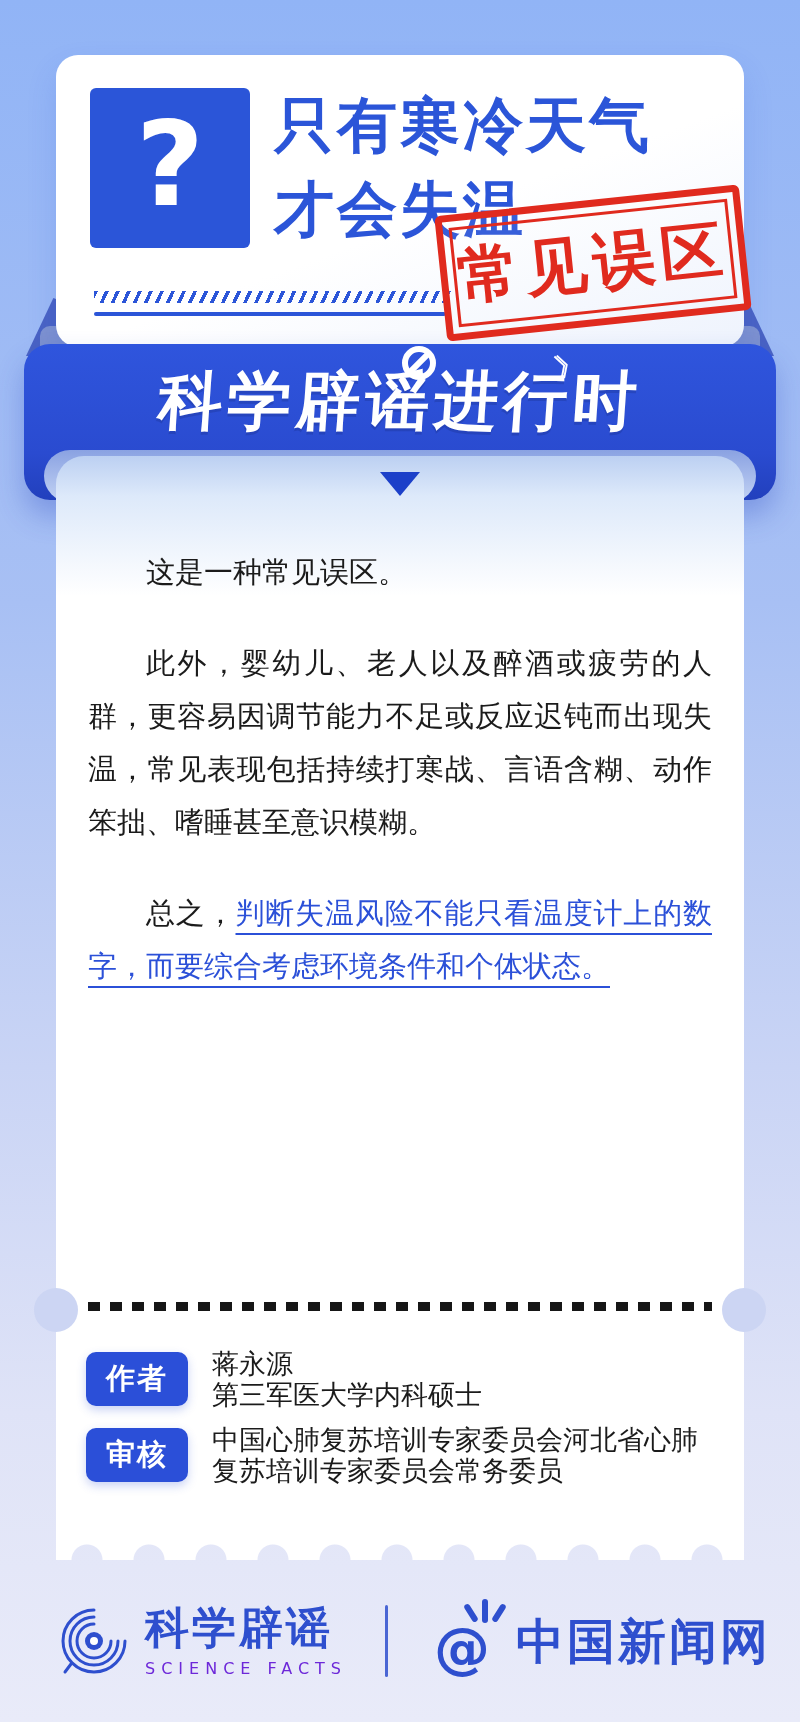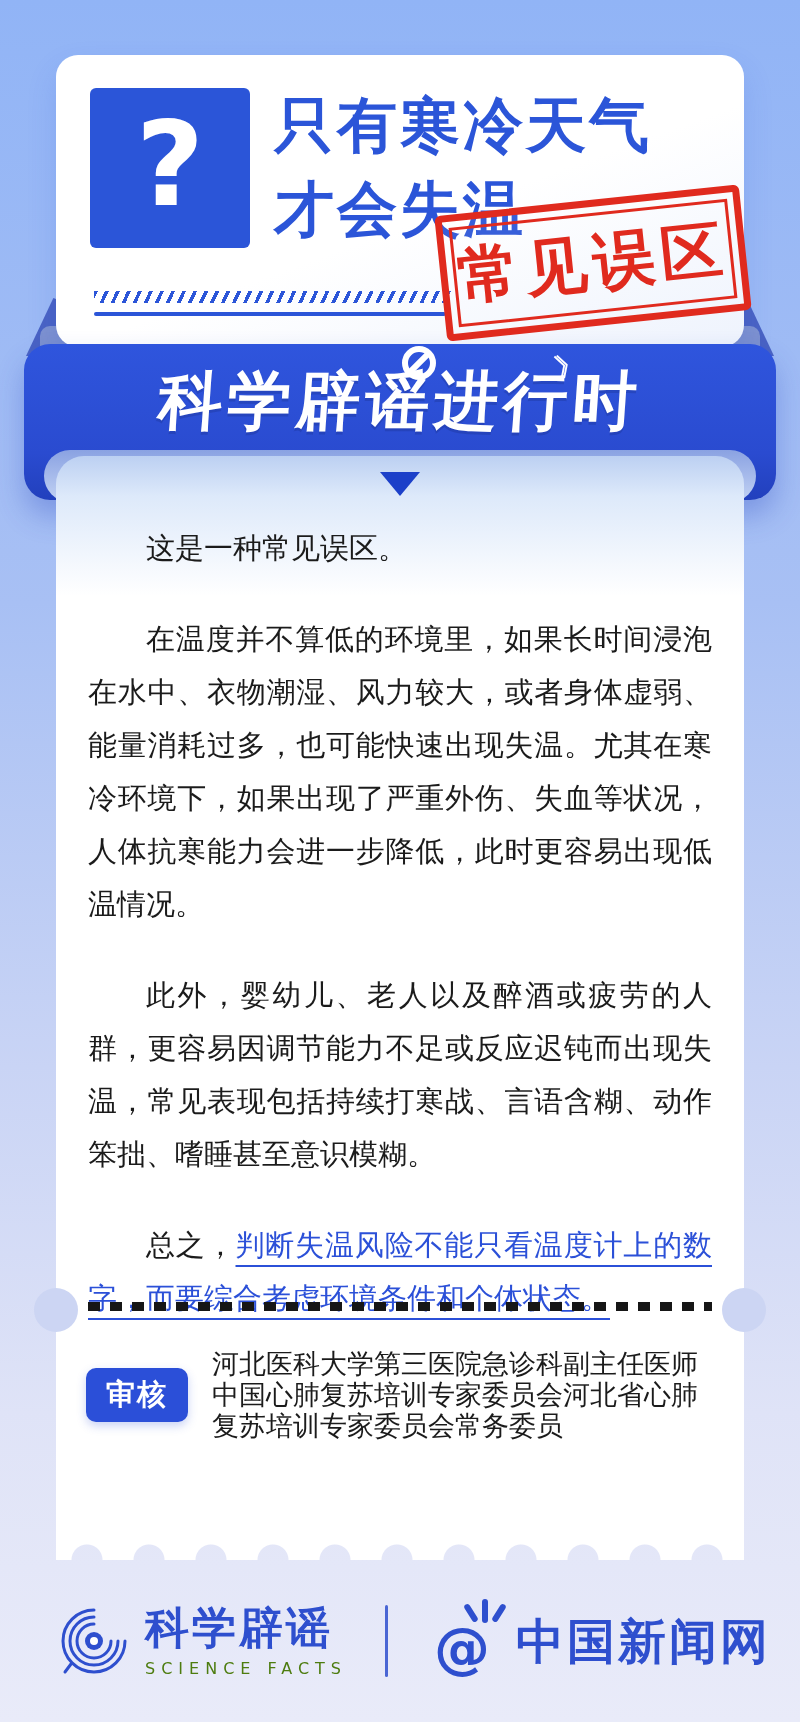--- a/index.html
+++ b/index.html
@@ -71,42 +71,42 @@
     border-radius:28px 28px 0 0;
   }
   .scallop-edge{
     position:absolute; left:56px; top:1538px; width:688px; height:22px; z-index:4;
     background-image:radial-gradient(circle at 50% 100%,rgba(0,0,0,0) 15px,#ffffff 16px);
     background-size:62px 22px; background-repeat:repeat-x;
   }
   .tri-down{ position:absolute; left:50%; top:16px; transform:translateX(-50%);
     width:0; height:0; border-left:20px solid transparent; border-right:20px solid transparent;
     border-top:24px solid #1c40c9; }
-  .article{ position:absolute; left:32px; right:32px; top:66px; }
+  .article{ position:absolute; left:32px; right:32px; top:90px; }
   .para{ font-size:29px; line-height:53px; color:#1b1b1b; text-align:justify;
     text-indent:2em; margin-bottom:38px; font-weight:500; }
   .para .em{ color:#2b50d8; text-decoration:underline; text-underline-offset:10px; text-decoration-thickness:2px; }
   .dashed-sep{ position:absolute; left:32px; right:32px; top:846px; height:9px;
     background:repeating-linear-gradient(90deg,#161616 0 12px,transparent 12px 22px); }
   .notch{ position:absolute; width:44px; height:44px; border-radius:50%; background:#ccd5f3; z-index:5; }
   .notch.left{ left:34px; top:1288px; }
   .notch.right{ left:722px; top:1288px; }
   
   .credits{ position:absolute; left:30px; right:28px; top:892px; }
   .credit-row{ display:flex; align-items:center; margin-bottom:14px; }
   .credit-badge{ flex:0 0 auto; background:#2b4fd8; color:#fff; font-size:29px; font-weight:700;
     padding:7px 20px; border-radius:10px; letter-spacing:2px; box-shadow:0 4px 10px rgba(43,79,216,.25); }
   .credit-text{ margin-left:24px; font-size:27px; line-height:31px; color:#1b1b1b; font-weight:500; }
   
   .footer{ position:absolute; left:0; top:1560px; width:800px; height:162px;
     display:flex; align-items:center; justify-content:center; gap:38px;padding-left:28px; }
   .logo{ display:flex; align-items:center; }
   .logo-stack{ display:flex; flex-direction:column; }
   .logo-cn{ color:#2e4fce; font-weight:900; font-size:44px; letter-spacing:3px; line-height:1.1; white-space:nowrap; }
-  .logo-en{ color:#4d7c0f; font-size:16px; letter-spacing:6px; margin-top:6px; white-space:nowrap; }
+  .logo-en{ color:#6d28d9; font-size:16px; letter-spacing:6px; margin-top:6px; white-space:nowrap; }
   .logo-cn.big{ font-size:48px;text-align:center; }
   .logo-en.big{ font-size:24px; letter-spacing:2px; }
   .swirl-icon{ margin-right:14px; }
   .divider{ width:3px; height:72px; background:#2e4fce; border-radius:2px; opacity:.85; }
   .at-wrap{ position:relative; margin-right:12px; width:78px; height:84px; }
   .at-circle{ position:absolute; left:0; bottom:0; width:72px; height:72px; border-radius:50%;
     color:#2e4fce; font-size:56px; font-weight:900; display:flex; align-items:center; justify-content:center; }
   .rays{ position:absolute; left:40px; top:-2px; width:40px; height:26px; }
   .rays i{ position:absolute; width:6px; height:20px; background:#2e4fce; border-radius:3px; bottom:0; }
   .rays i:nth-child(1){ left:2px; transform:rotate(-32deg); }
@@ -141,30 +141,35 @@
   <div class="banner-title">科学辟谣进行时</div>
   <div class="no-sign"></div>
   <div class="speed-marks">》</div>
 </div>
 
 <div class="card-lip"></div>
 <div class="content-card">
   <div class="tri-down"></div>
   <div class="article">
       <p class="para"><span class="plain">这是一种常见误区。</span></p>
-      <p class="para"><span class="plain">在温度并不算低的环境里，如果长时间浸泡在水中、衣物潮湿、风力较大，或者身体虚弱、能量消耗过多，也可能快速出现失温。尤其在寒冷环境下，如果出现了严重外伤、失血等状况，人体抗寒能力会进一步降低，此时更容易出现低温情况。</span></p>
       <p class="para"><span class="plain">此外，婴幼儿、老人以及醉酒或疲劳的人群，更容易因调节能力不足或反应迟钝而出现失温，常见表现包括持续打寒战、言语含糊、动作笨拙、嗜睡甚至意识模糊。</span></p>
       <p class="para"><span class="plain">总之，</span><span class="em">判断失温风险不能只看温度计上的数字，而要综合考虑环境条件和个体状态。</span></p>
     </div>
   <div class="dashed-sep"></div>
   <div class="credits">
       <div class="credit-row">
+        <div class="credit-badge">作者</div>
+        <div class="credit-text">
+          <div>蒋永源</div>
+          <div>第三军医大学内科硕士</div>
+        </div>
+      </div>
+      <div class="credit-row">
         <div class="credit-badge">审核</div>
         <div class="credit-text">
-          <div>河北医科大学第三医院急诊科副主任医师</div>
           <div>中国心肺复苏培训专家委员会河北省心肺复苏培训专家委员会常务委员</div>
         </div>
       </div>
     </div>
 </div>
 <div class="scallop-edge"></div>
 <div class="notch left"></div>
 <div class="notch right"></div>
 
 <div class="footer">

